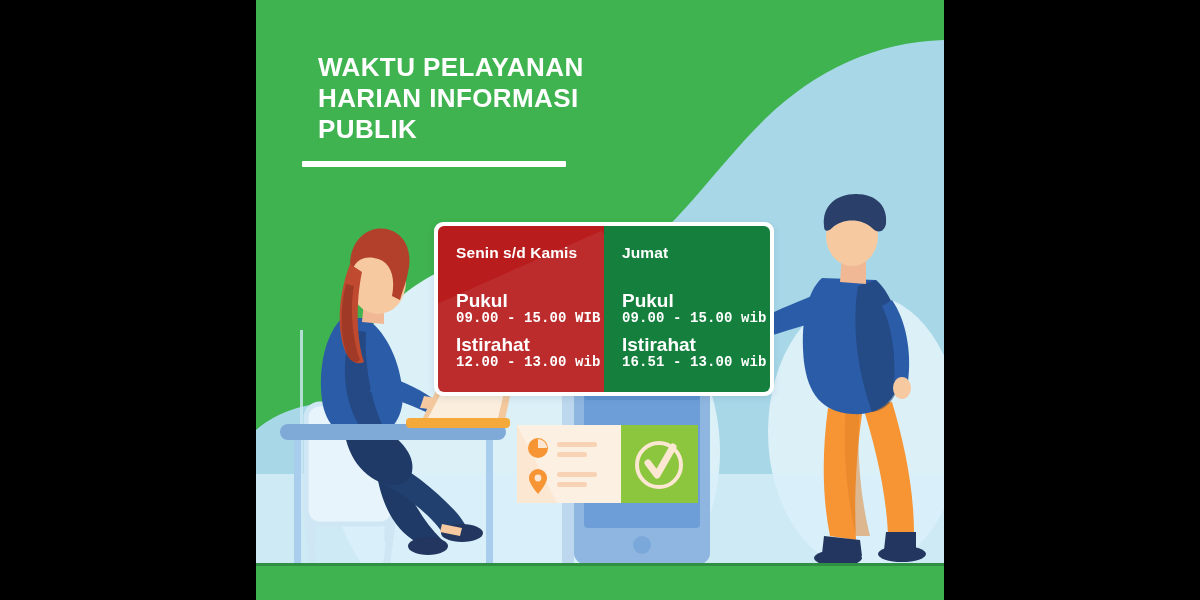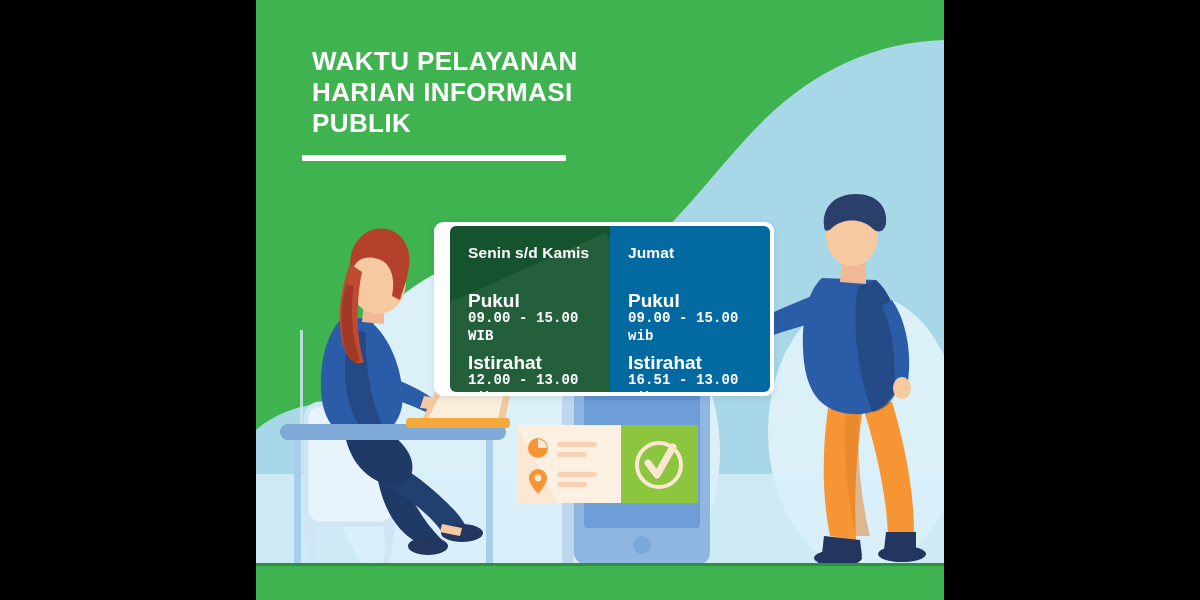--- a/index.html
+++ b/index.html
@@ -44,21 +44,21 @@
 
   
   #headline-block {
     position: absolute;
     left: 46px;
     top: 36px;
     width: 330px;
     z-index: 20;
   }
   #headline-text {
-    margin: 10px;
+    margin: 16px;
     color: #ffffff;
     font-family: "Liberation Sans", sans-serif;
     font-weight: bold;
     font-size: 26px;
     line-height: 31px;
     letter-spacing: 0.4px;
     white-space: pre-line;
   }
   #headline-rule {
     margin-top: 16px;
@@ -84,26 +84,25 @@
     box-shadow: 0 2px 7px rgba(40,80,110,0.13);
   }
   .sched-col {
     flex: 1 1 50%;
     box-sizing: border-box;
     padding: 18px 0 14px 18px;
     position: relative;
     overflow: hidden;
   }
   .sched-col.left {
-    background: #14532d;
+    background: #b91c1c;
     border-radius: 6px 0 0 6px;
-    margin-left: 12px;
   }
   .sched-col.right {
-    background: #0369a1;
+    background: #15803d;
     border-radius: 0 6px 6px 0;
   }
   
   .sched-col.left::after {
     content: "";
     position: absolute;
     left: -30%;
     top: 30%;
     width: 160%;
     height: 120%;

